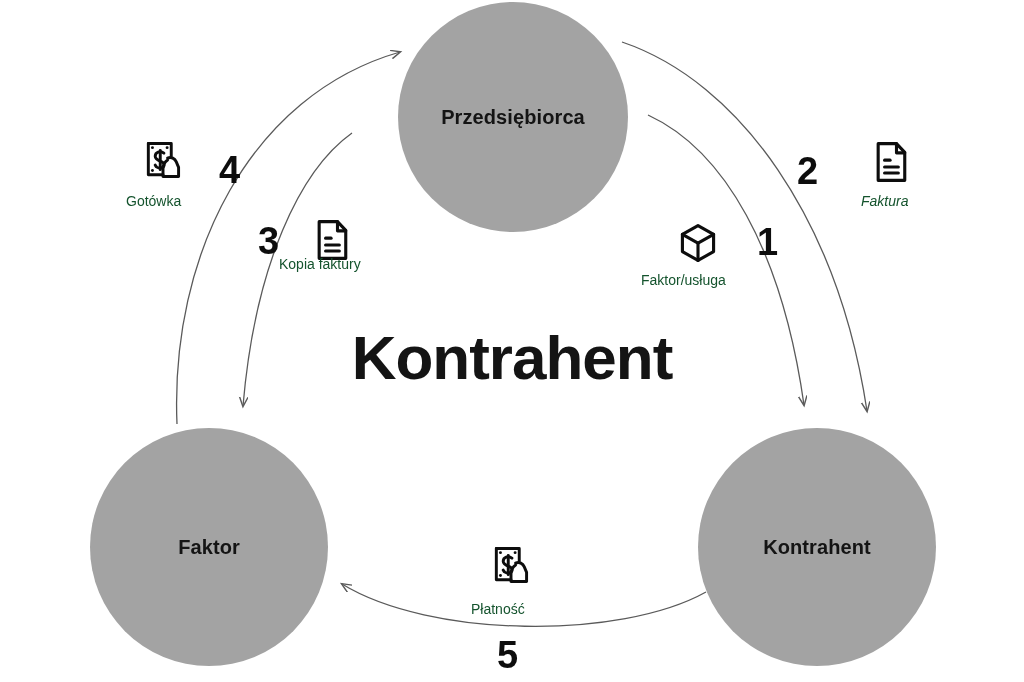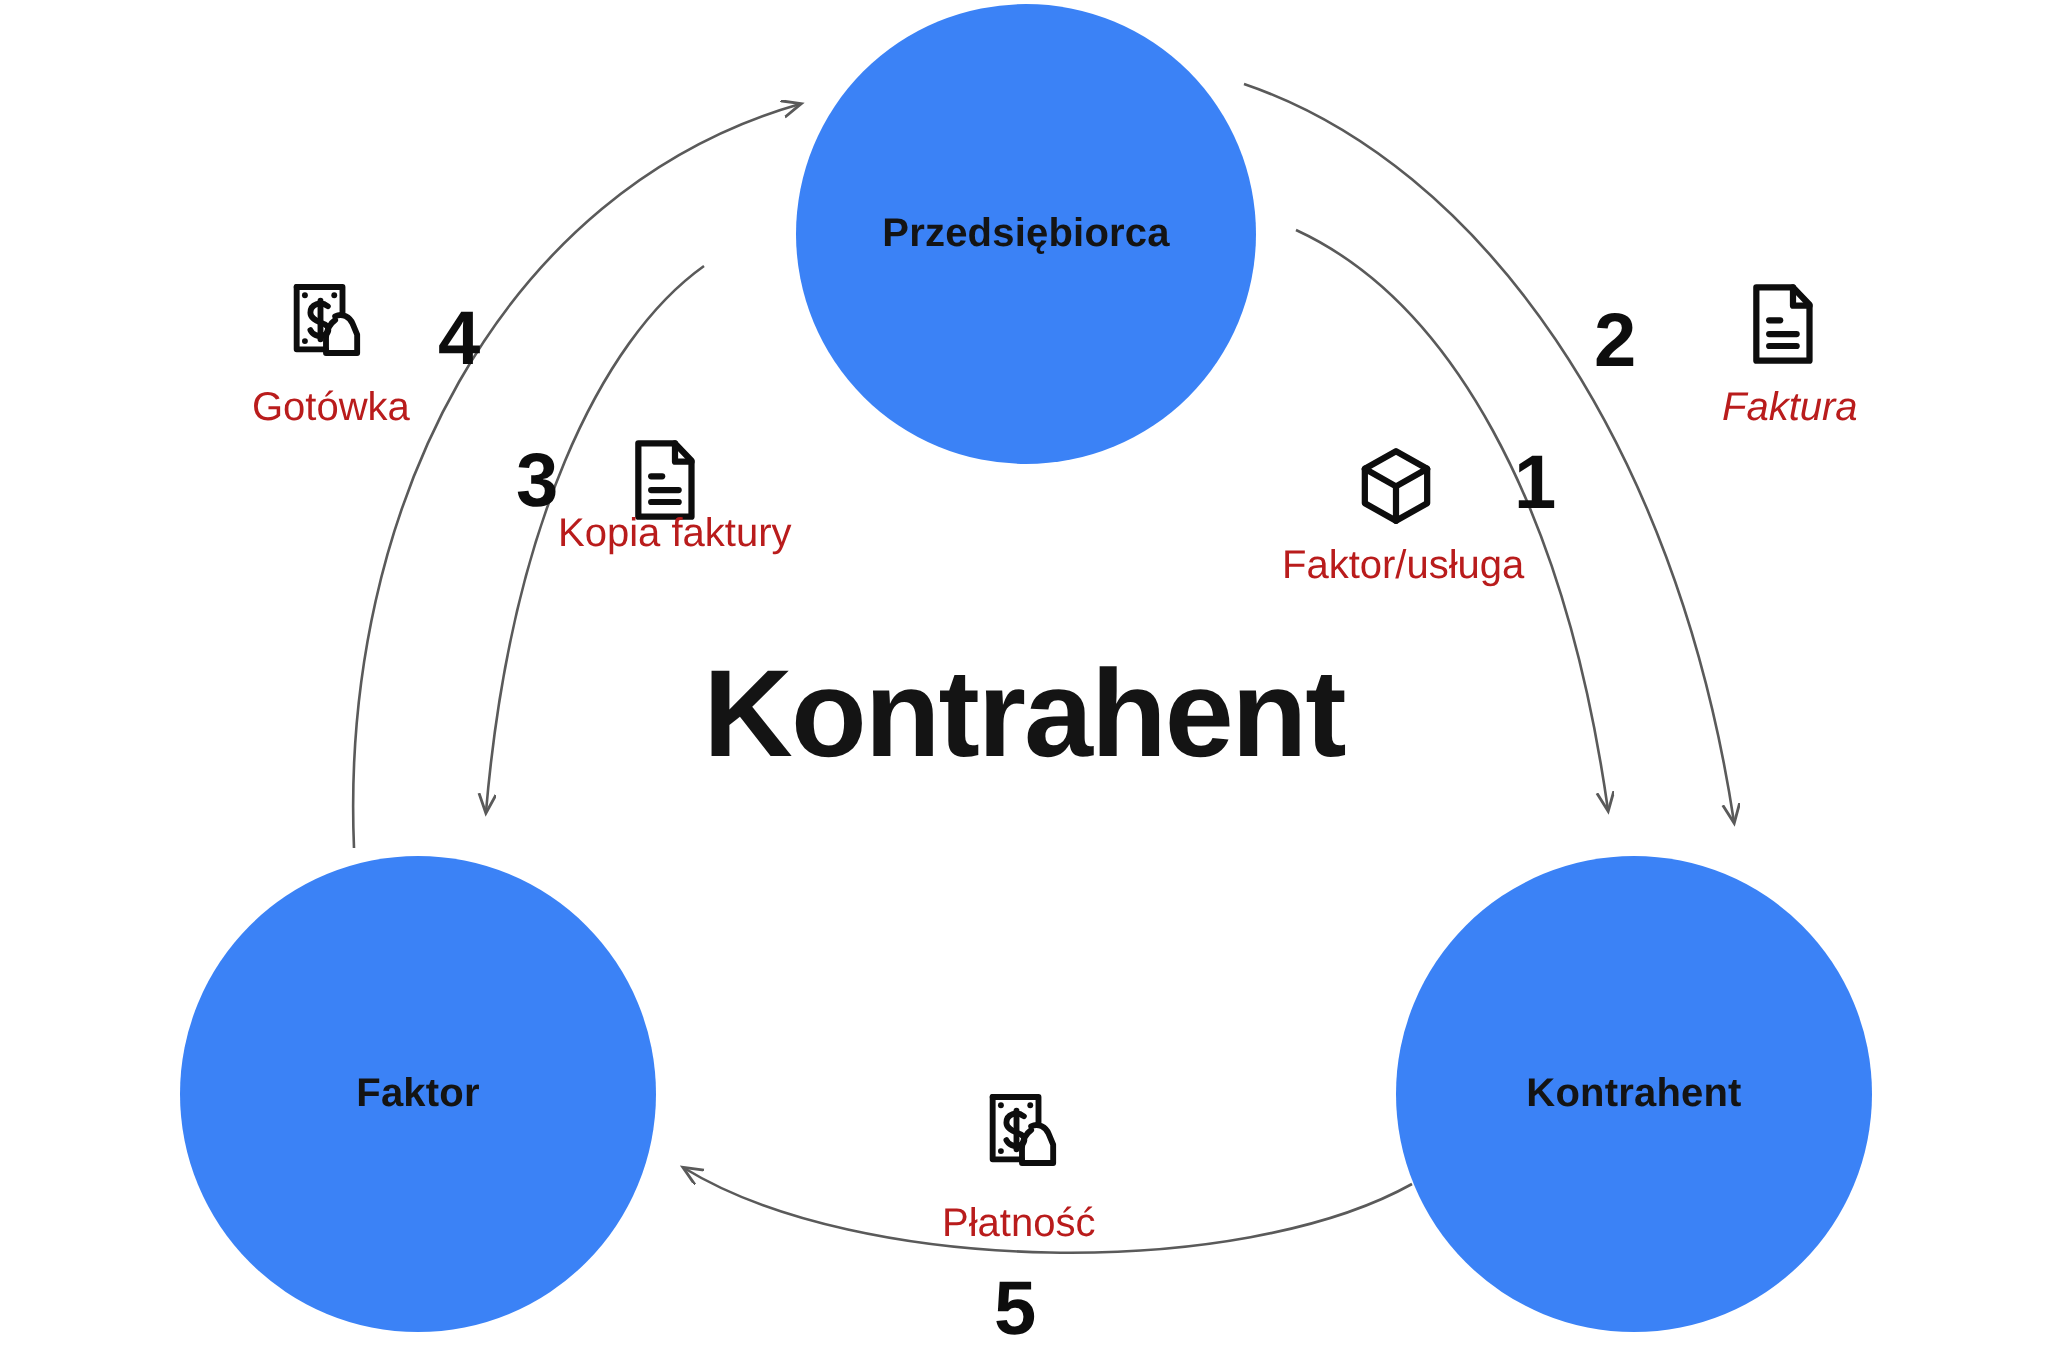--- a/index.html
+++ b/index.html
@@ -20,21 +20,21 @@
   .svg-layer {
     position: absolute;
     left: 0;
     top: 0;
     width: 1024px;
     height: 682px;
   }
   .node-circle {
     position: absolute;
     border-radius: 50%;
-    background: #3b82f6;
+    background: #a3a3a3;
     display: flex;
     align-items: center;
     justify-content: center;
   }
   .node-label {
     font-family: "Liberation Sans", sans-serif;
     font-weight: bold;
     font-size: 20px;
     color: #141414;
     letter-spacing: 0.1px;
@@ -76,22 +76,22 @@
     position: absolute;
     font-family: "Liberation Sans", sans-serif;
     font-weight: bold;
     font-size: 38px;
     color: #0d0d0d;
     line-height: 1;
   }
   .item-label {
     position: absolute;
     font-family: "Liberation Sans", sans-serif;
-    font-size: 20px;
-    color: #b91c1c;
+    font-size: 14px;
+    color: #14532d;
     white-space: nowrap;
     line-height: 1;
   }
   .item-icon {
     position: absolute;
     width: 44px;
     height: 44px;
   }
   .item-icon svg {
     display: block;

